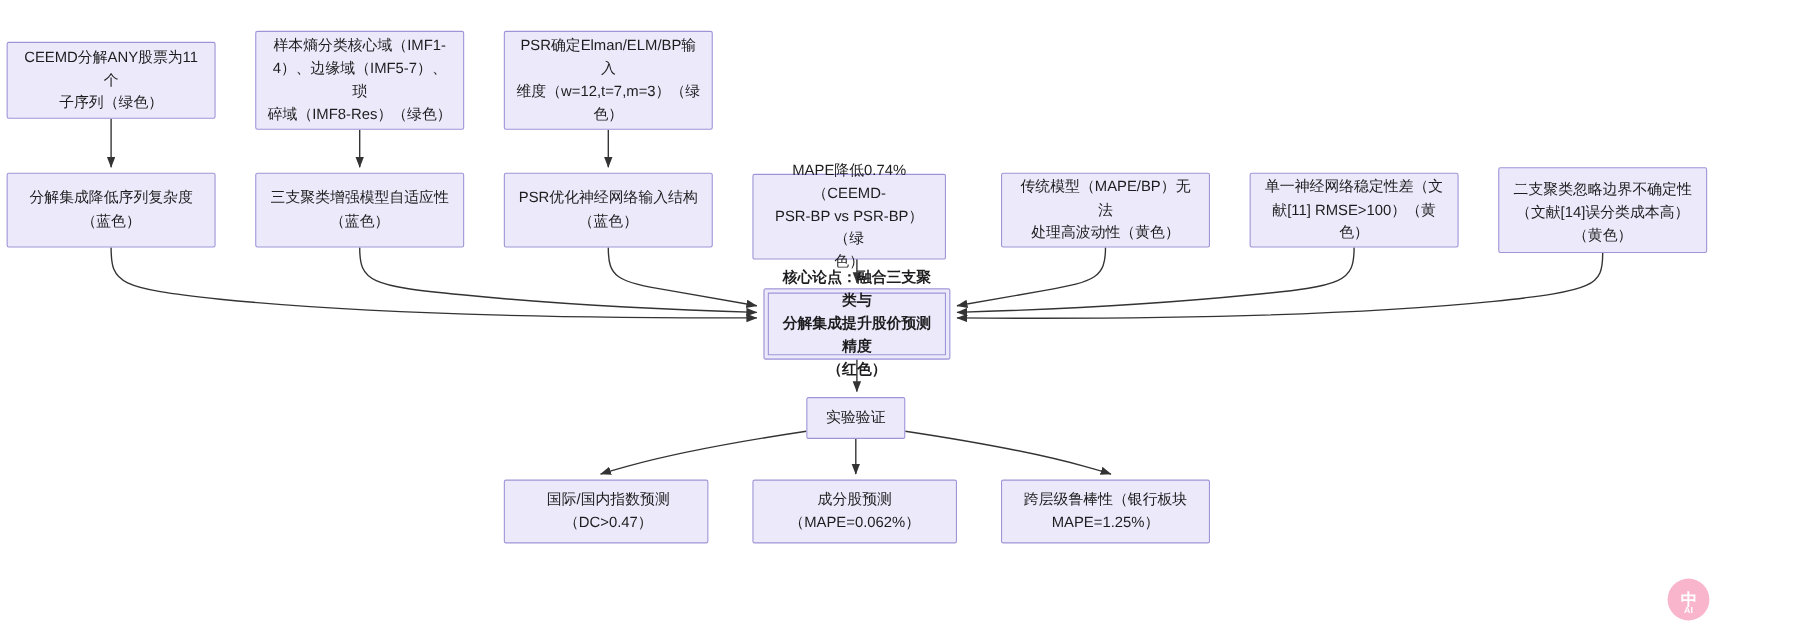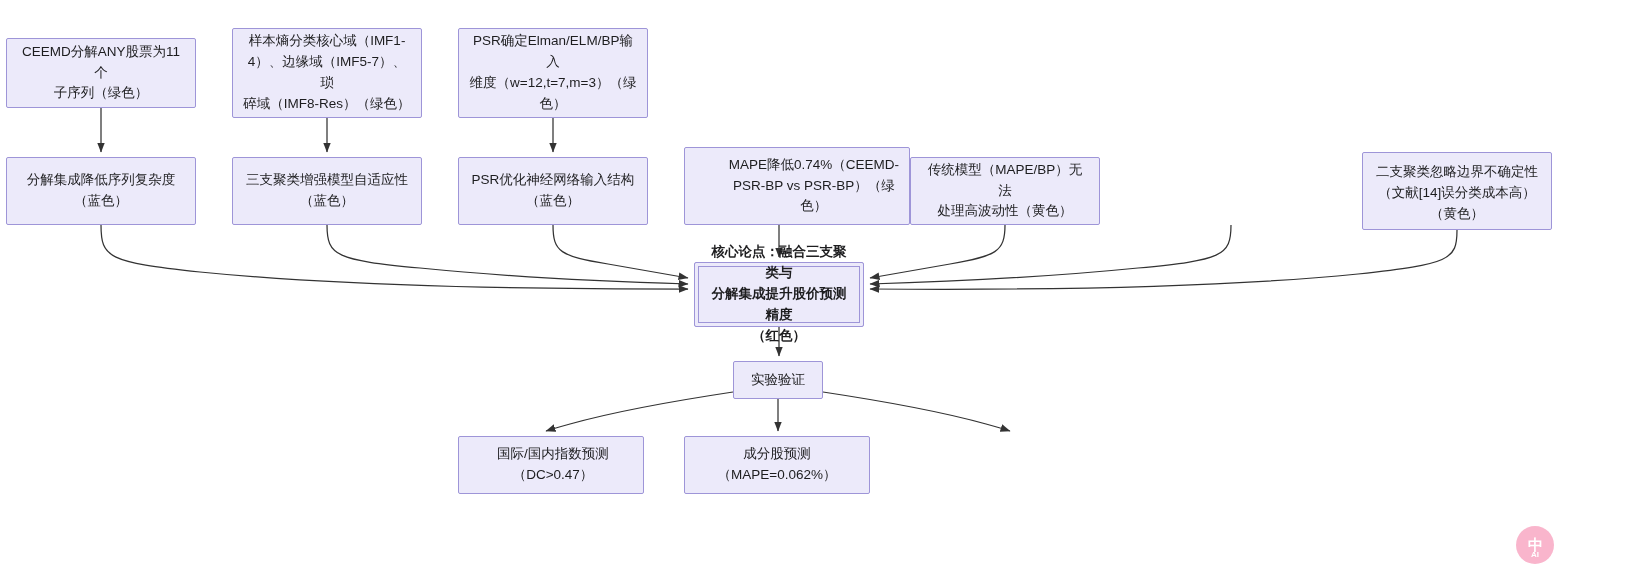--- a/index.html
+++ b/index.html
@@ -138,31 +138,35 @@
   <div class="node" style="left:232px; top:157px; width:190px; height:68px;">
     <span class="lbl">三支聚类增强模型自适应性
 （蓝色）</span>
   </div>
 
   <div class="node" style="left:458px; top:157px; width:190px; height:68px;">
     <span class="lbl">PSR优化神经网络输入结构
 （蓝色）</span>
   </div>
 
-  <div class="node" style="left:684px; top:147px; width:226px; height:78px;justify-content:flex-end;">
+  <div class="node" style="left:684px; top:158px; width:176px; height:78px;">
     <span class="lbl">MAPE降低0.74%（CEEMD-
 PSR-BP vs PSR-BP）（绿
 色）</span>
   </div>
 
   <div class="node" style="left:910px; top:157px; width:190px; height:68px;">
     <span class="lbl">传统模型（MAPE/BP）无法
 处理高波动性（黄色）</span>
   </div>
 
+  <div class="node" style="left:1136px; top:157px; width:190px; height:68px;">
+    <span class="lbl">单一神经网络稳定性差（文
+献[11] RMSE&gt;100）（黄色）</span>
+  </div>
 
   <div class="node" style="left:1362px; top:152px; width:190px; height:78px;align-items:flex-end;">
     <span class="lbl">二支聚类忽略边界不确定性
 （文献[14]误分类成本高）
 （黄色）</span>
   </div>
 
   <div class="node node-core" style="left:694px; top:262px; width:170px; height:65px;">
     <span class="lbl">核心论点：融合三支聚类与
 分解集成提升股价预测精度
@@ -176,19 +180,23 @@
   <div class="node" style="left:458px; top:436px; width:186px; height:58px;padding-left:14px;">
     <span class="lbl">国际/国内指数预测
 （DC&gt;0.47）</span>
   </div>
 
   <div class="node" style="left:684px; top:436px; width:186px; height:58px;">
     <span class="lbl">成分股预测
 （MAPE=0.062%）</span>
   </div>
 
+  <div class="node" style="left:910px; top:436px; width:190px; height:58px;">
+    <span class="lbl">跨层级鲁棒性（银行板块
+MAPE=1.25%）</span>
+  </div>
 
   <div class="watermark" style="left:1516px; top:526px;">
     <span>中</span>
     <span class="wm-sub">AI</span>
   </div>
 
 </div>
 
 </body></html>

